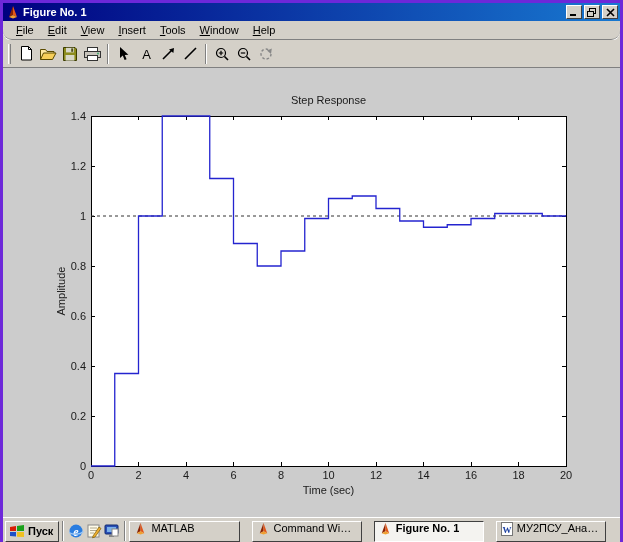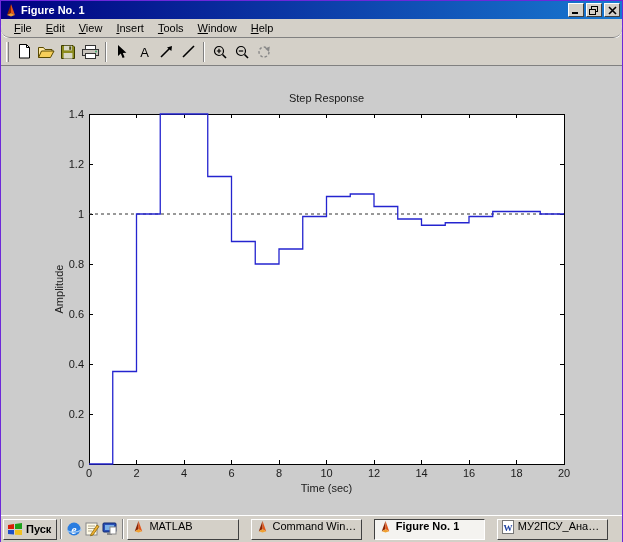--- a/index.html
+++ b/index.html
@@ -1,19 +1,19 @@
 <!DOCTYPE html>
 <html><head>
 <meta charset="utf-8">
 <style>
   * { margin:0; padding:0; box-sizing:border-box; }
   html,body { width:623px; height:542px; overflow:hidden;
     font-family:"Liberation Sans", sans-serif; background:#d4d0c8; }
   #window { width:623px; height:542px; display:flex; flex-direction:column;
-    border:1px solid #6d28d9; }
+    border:3px solid #6d28d9; }
 
   
   .titlebar { height:18px; background:linear-gradient(to right,#000080,#1878d0);
     display:flex; align-items:center; padding:0 2px; flex:0 0 18px; }
   .titlebar .app-icon { width:14px; height:14px; margin:0 3px 0 1px; }
   .titlebar .title { color:#fff; font-size:11px; font-weight:bold; flex:1;
     white-space:nowrap; }
   .winbtn { width:16px; height:14px; background:#d4d0c8; margin-left:2px;
     border-top:1px solid #fff; border-left:1px solid #fff;
     border-right:1px solid #404040; border-bottom:1px solid #404040;

